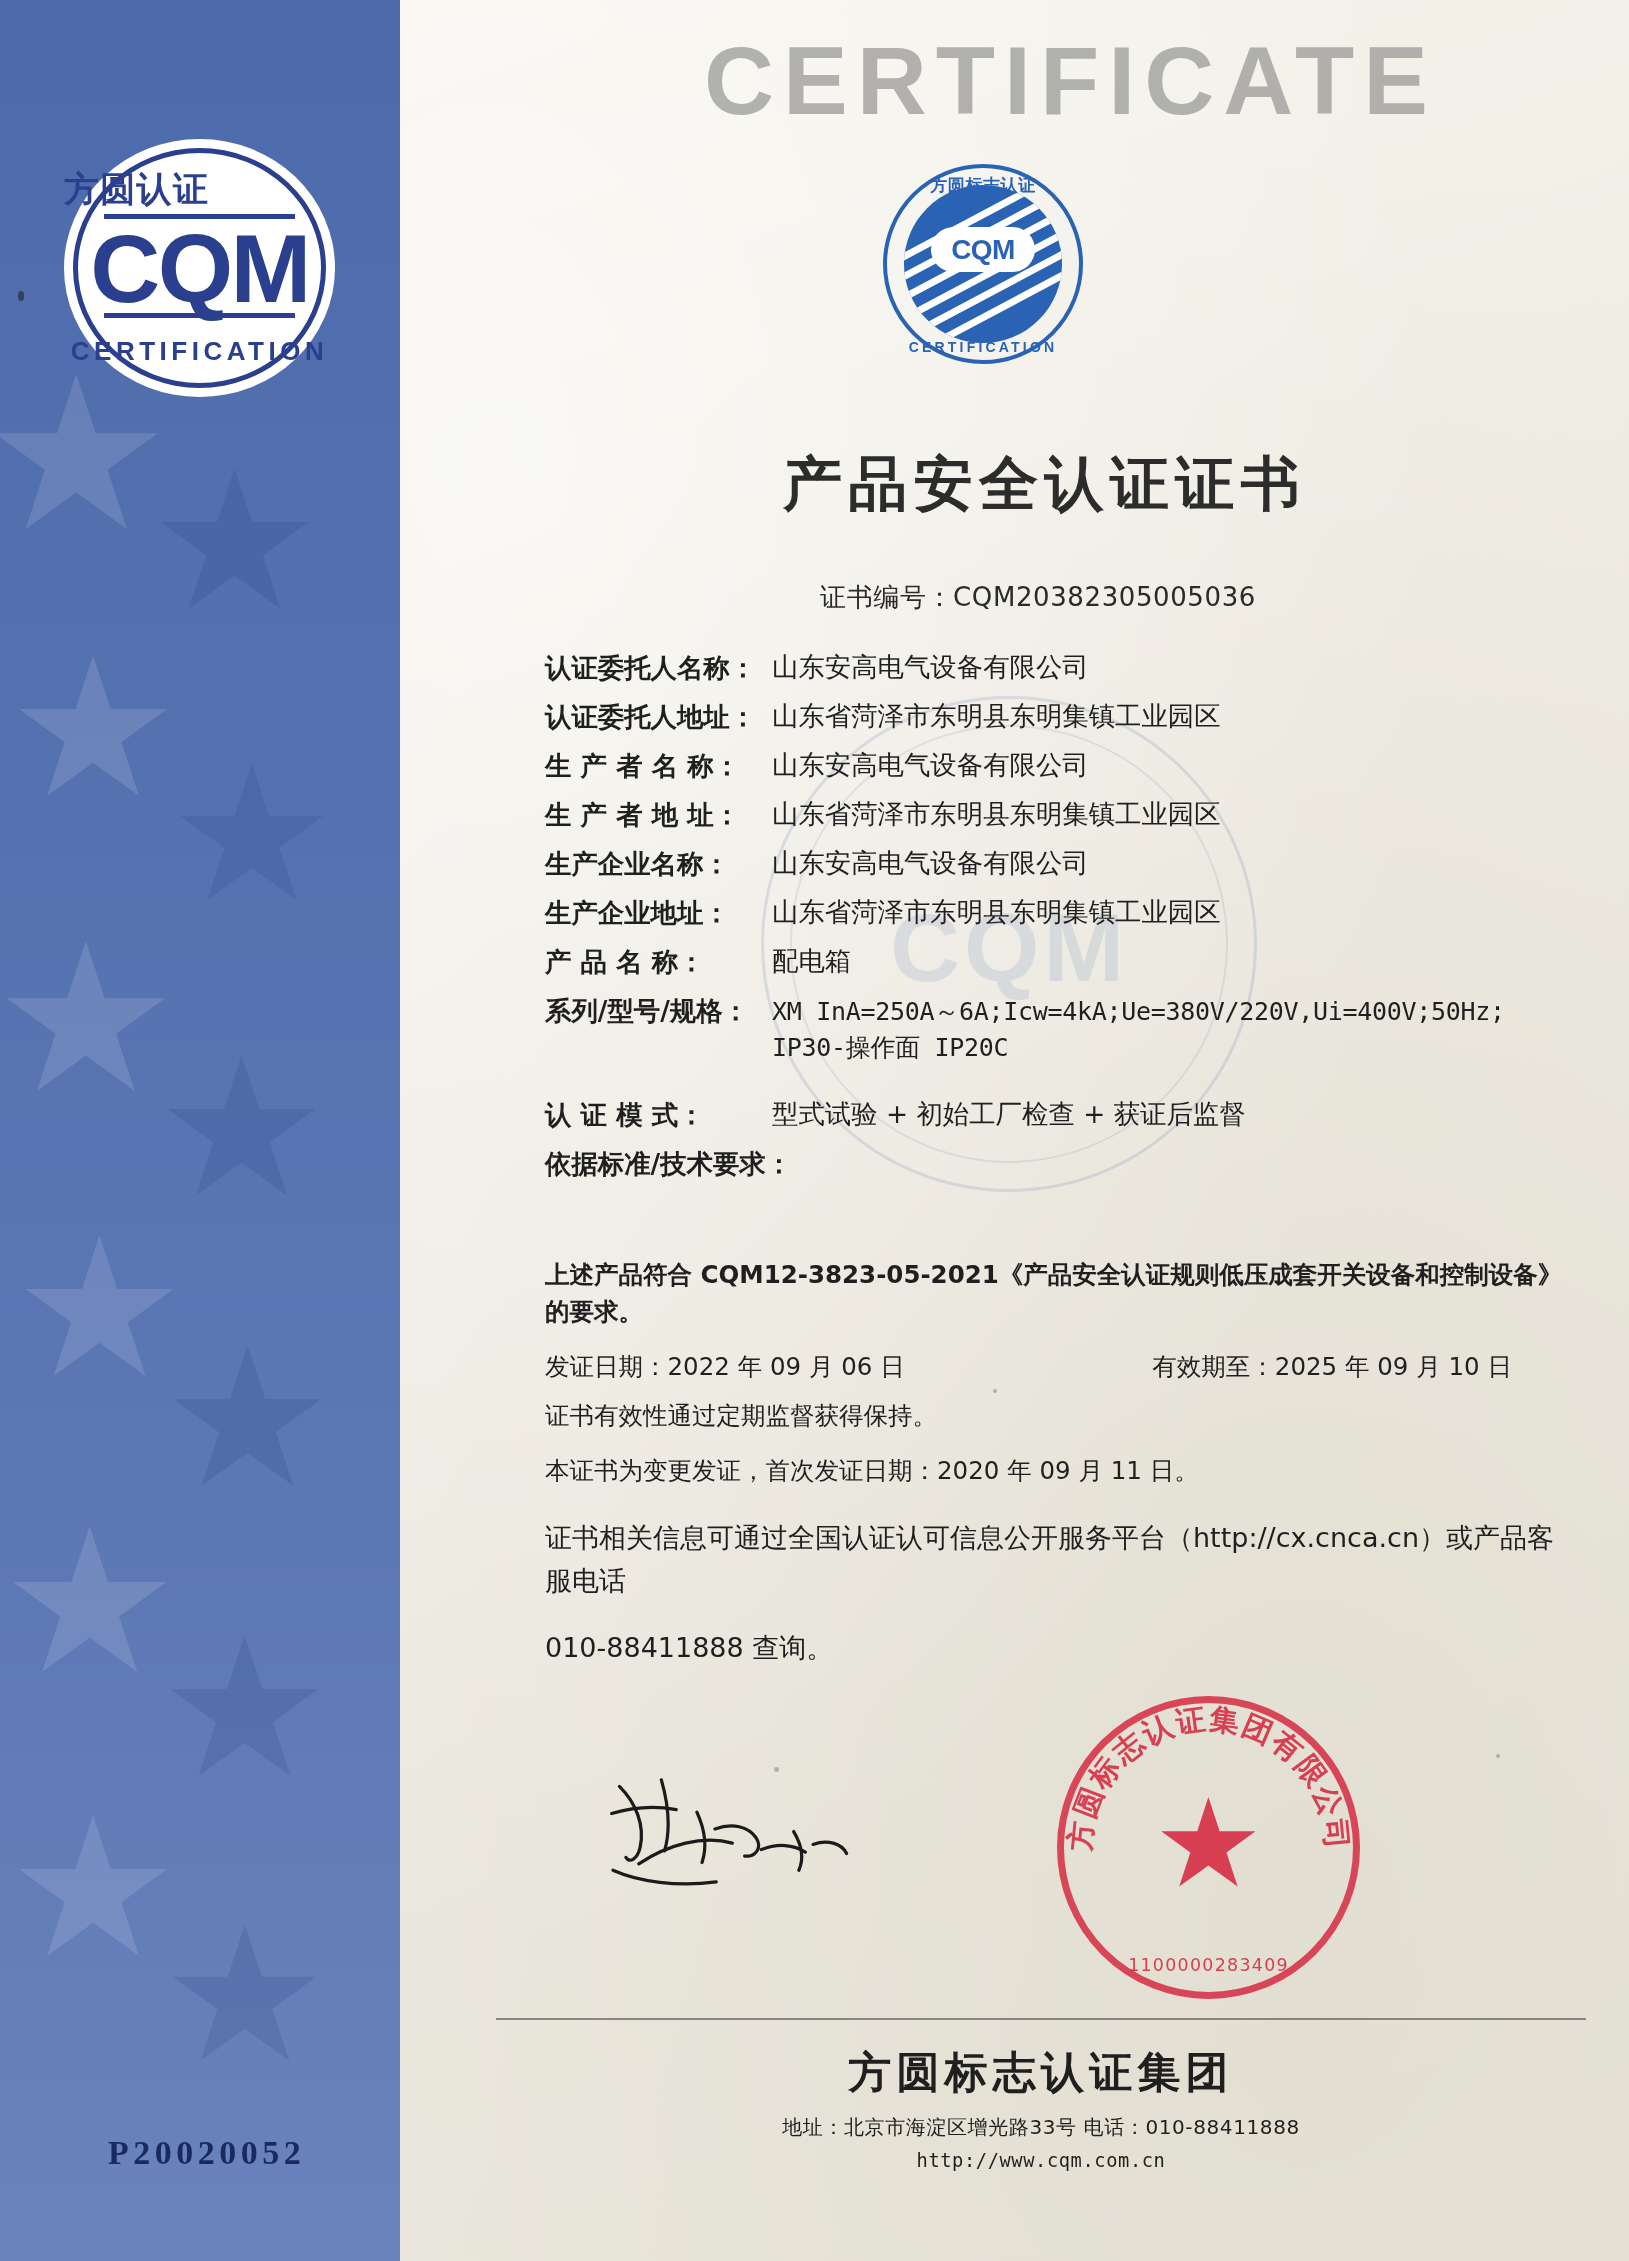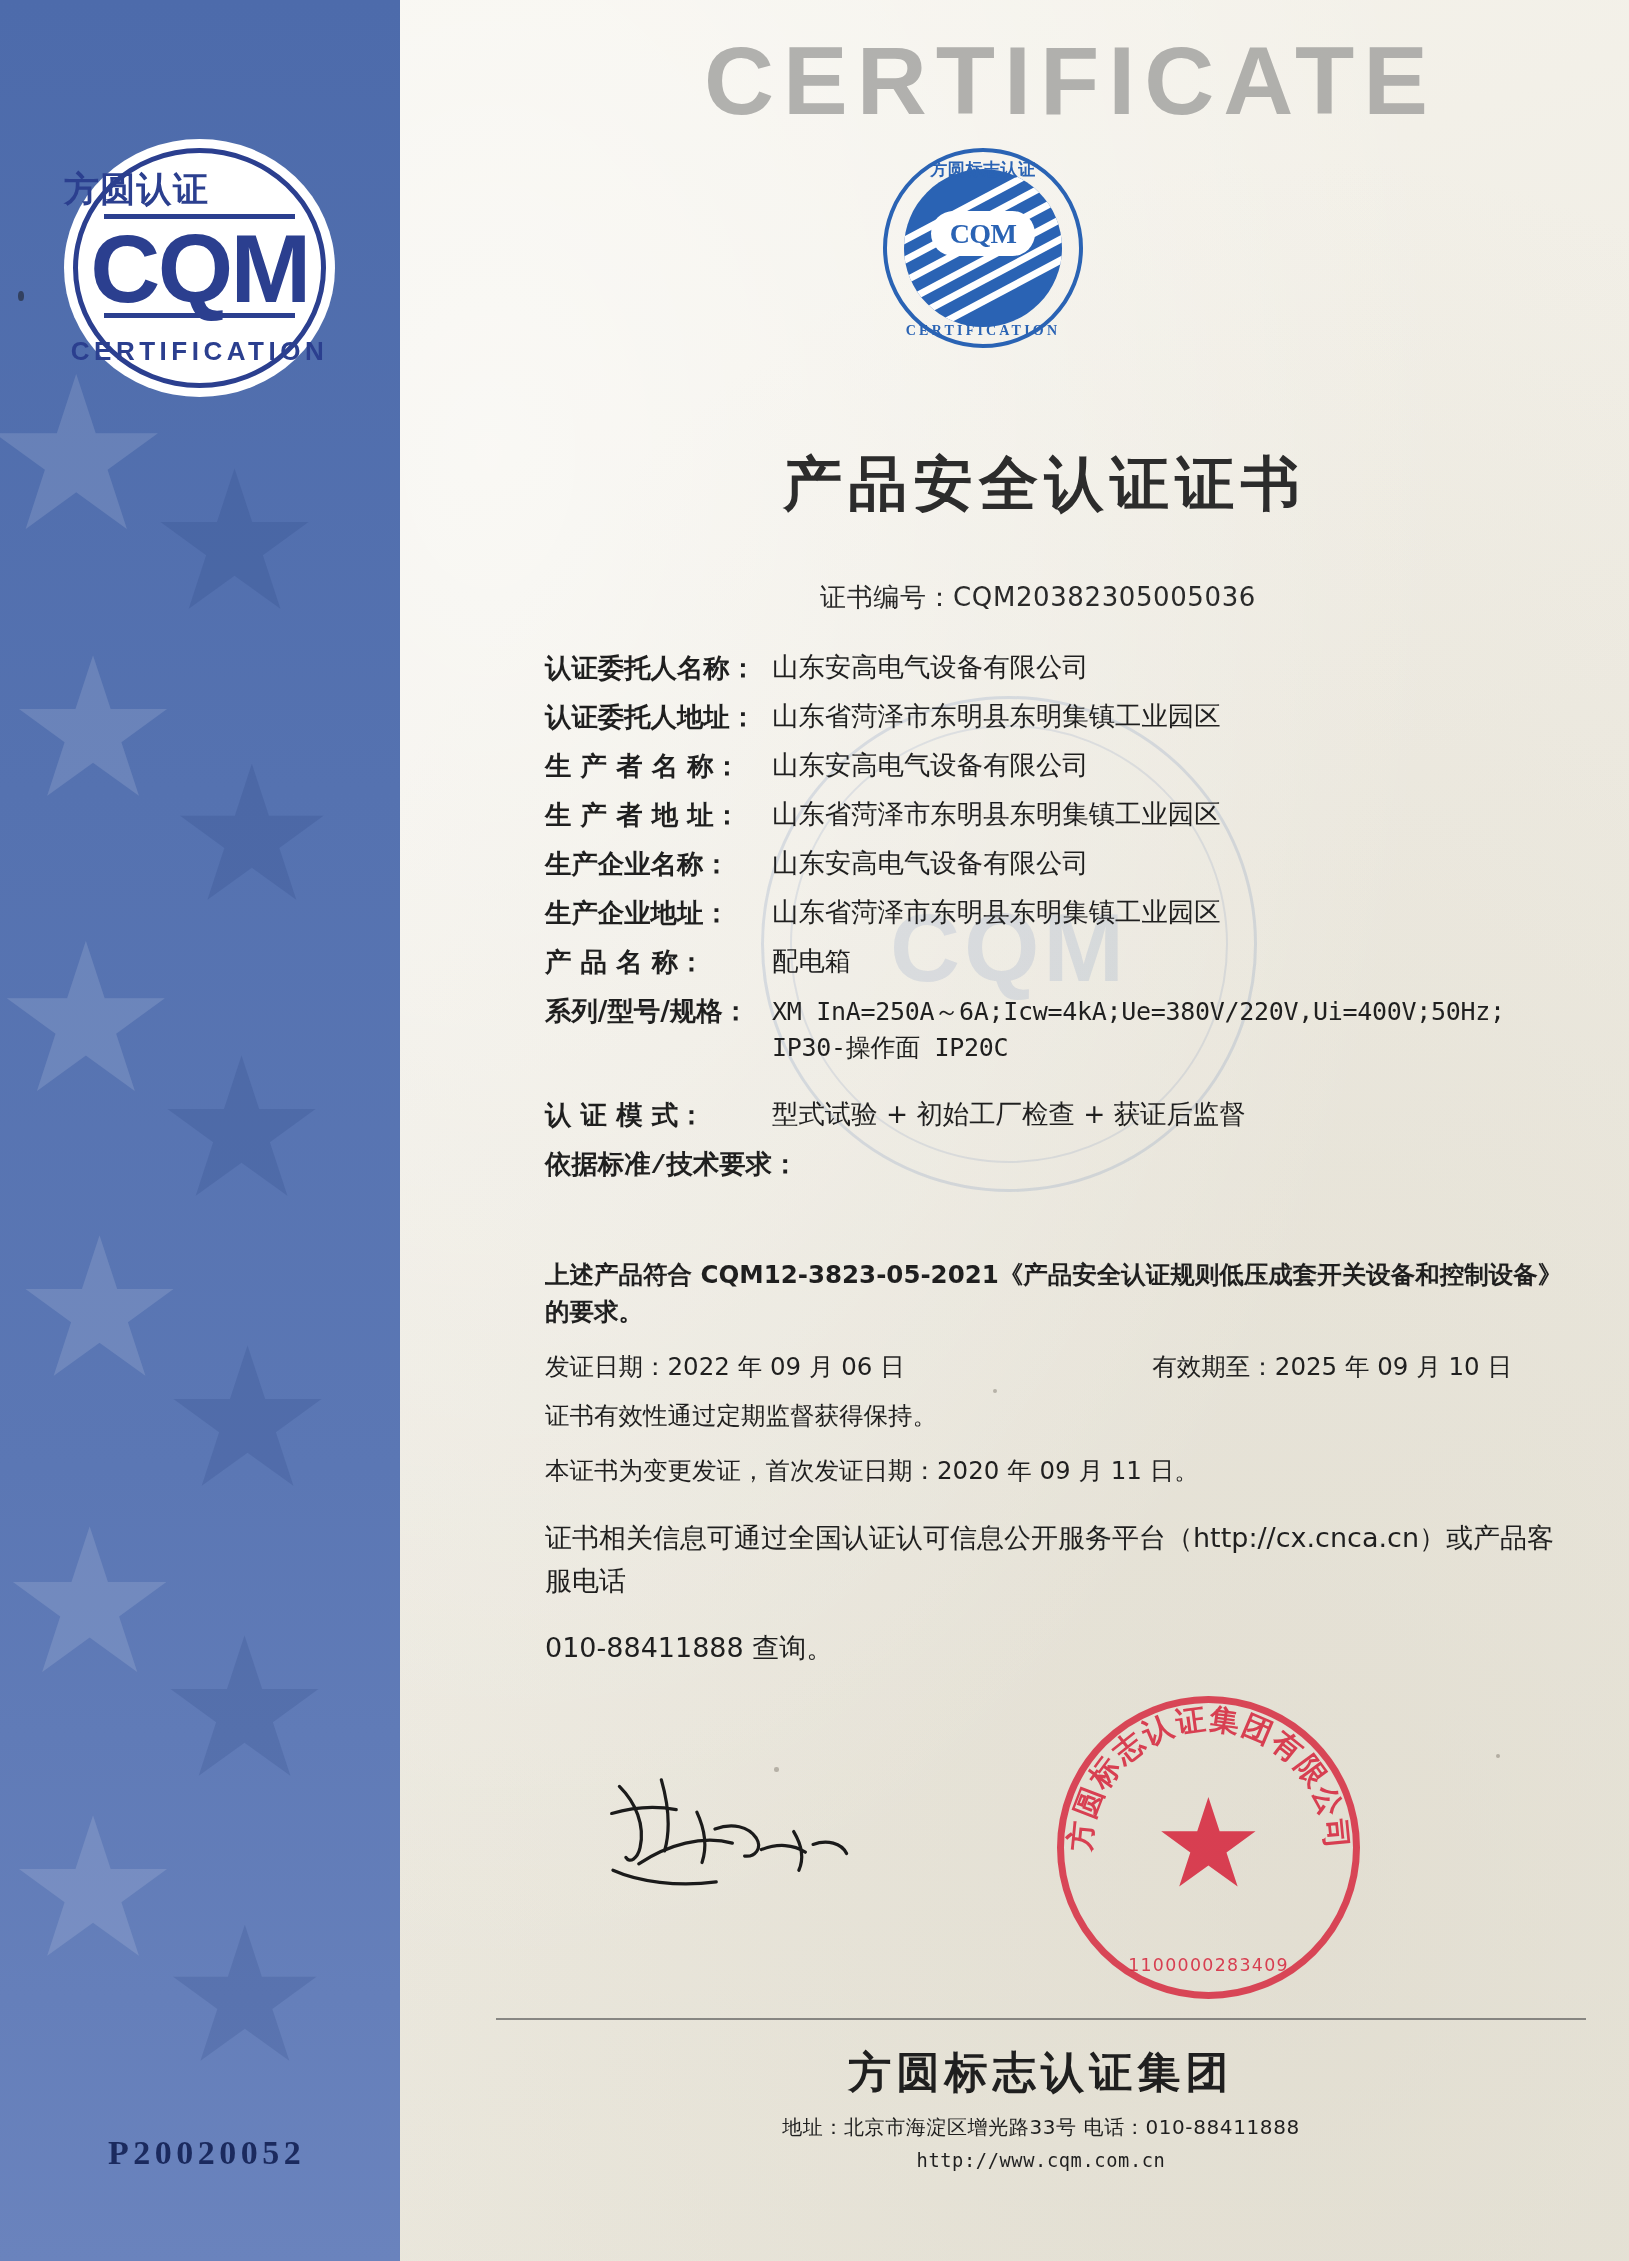--- a/index.html
+++ b/index.html
@@ -127,24 +127,23 @@
     font-size: 97px;
     letter-spacing: 9px;
     color: #9a9a98;
     opacity: 0.75;
     white-space: nowrap;
   }
   
   #emblem {
     position: absolute;
     left: 883px;
-    top: 148px;
+    top: 164px;
     width: 200px;
     height: 200px;
-    font-family: Liberation Serif, serif;
   }
   #emblem .e-ring {
     position: absolute; inset: 0;
     border-radius: 50%;
     border: 4.5px solid #2a63b4;
   }
   #emblem .e-disc {
     position: absolute;
     left: 20.6px; top: 20.6px; right: 20.6px; bottom: 20.6px;
     border-radius: 50%;
@@ -509,21 +508,21 @@
       <div class="field-label w-a">系列/型号/规格：</div>
       <div class="field-value mono" style="white-space: pre-line;">XM InA=250A～6A;Icw=4kA;Ue=380V/220V,Ui=400V;50Hz;
 IP30-操作面 IP20C</div>
     </div>
     <div class="spacer-sm"></div>
     <div class="field-row">
       <div class="field-label w-a">认 证 模 式：</div>
       <div class="field-value">型式试验 + 初始工厂检查 + 获证后监督</div>
     </div>
     <div class="field-row">
-      <div class="field-label" style="width:258px;font-family:Liberation Mono, monospace;">依据标准/技术要求：</div>
+      <div class="field-label" style="width:258px;">依据标准/技术要求：</div>
     </div>
   </div>
 
   <div id="para-block">
     <div class="bold-note">上述产品符合 CQM12-3823-05-2021《产品安全认证规则低压成套开关设备和控制设备》的要求。</div>
 
     <div id="dates-row">
       <div class="plain-note">发证日期：2022 年 09 月 06 日</div>
       <div class="plain-note" style="margin-right:52px;">有效期至：2025 年 09 月 10 日</div>
     </div>

